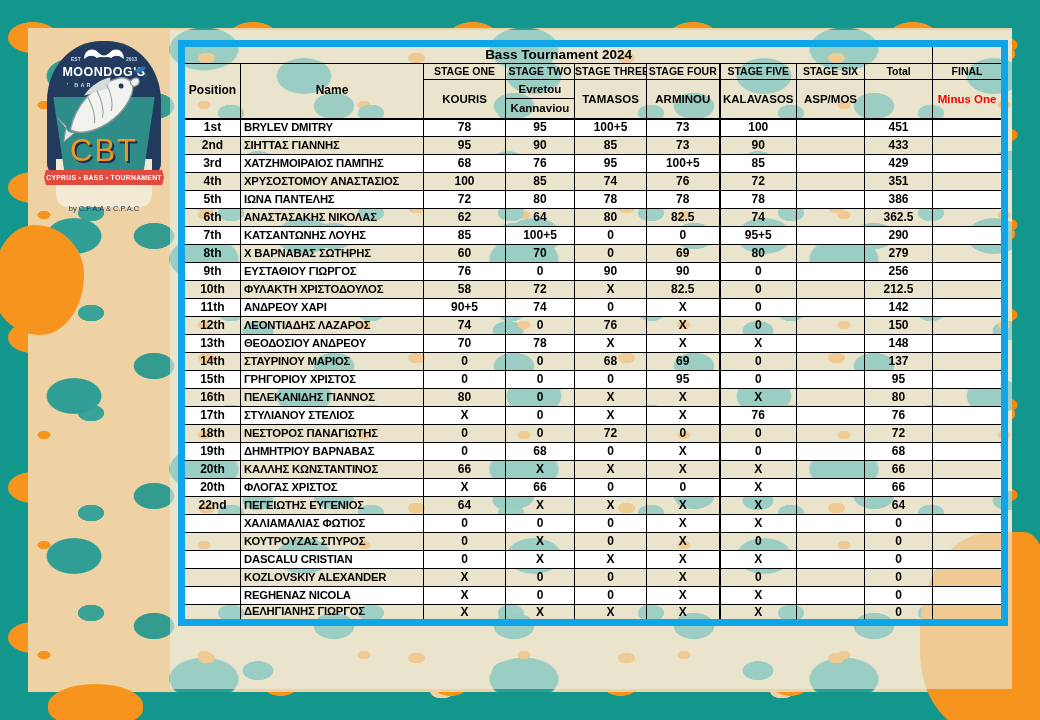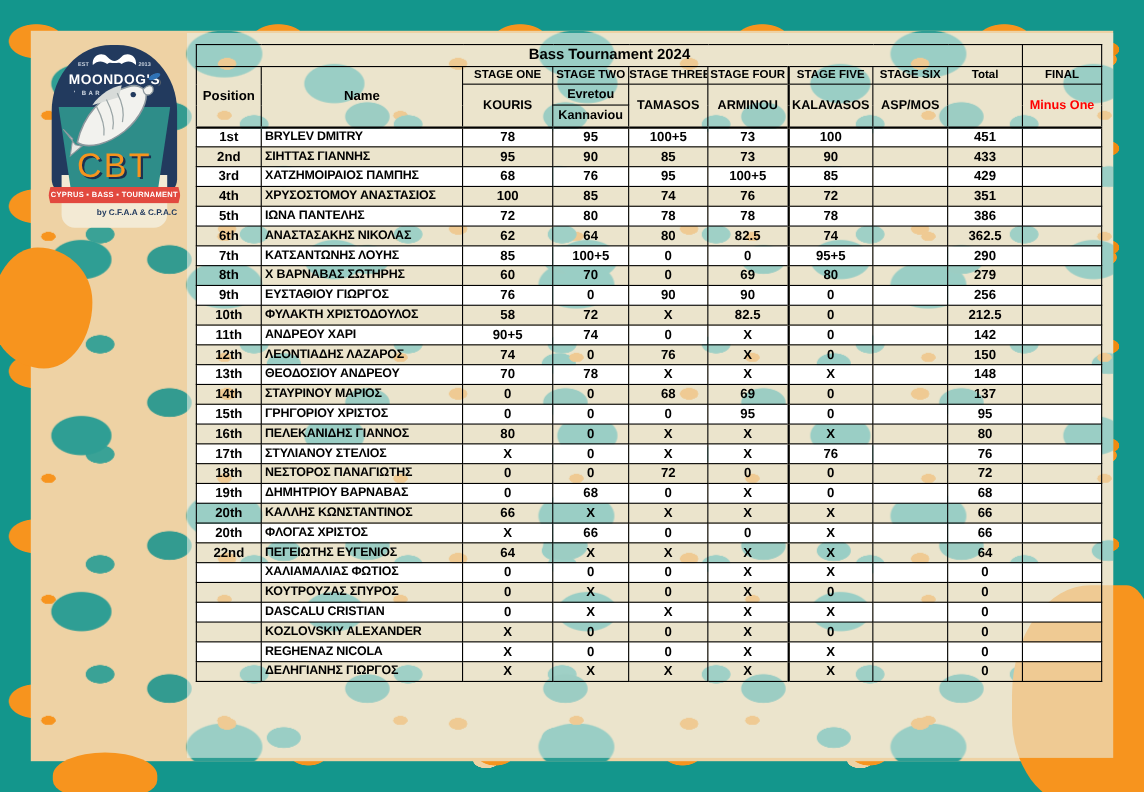--- a/index.html
+++ b/index.html
@@ -35,21 +35,21 @@
   .patch-br     { right:-10px; bottom:-12px; width:130px; height:200px; border-radius:55% 20% 10% 45% / 50% 30% 10% 40%; }
   .patch-bottom { left:48px; bottom:-6px; width:95px; height:42px; border-radius:50% 50% 40% 40%; }
 
   
   .panel { position:absolute; left:170px; top:30px; width:842px; height:659px;
     background:rgba(233,242,233,0.58); }
 
   
   table.results { position:absolute; left:8px; top:10px; border-collapse:collapse;
     table-layout:fixed; width:823px; color:#000; font-weight:bold; }
-  table.results { border:1px solid #0ea5e9; }
+  table.results { border:7px solid #0ea5e9; }
   table.results td { border:1.5px solid #000; text-align:center; padding:0;
     white-space:nowrap; overflow:hidden; line-height:1.05; }
   .tr-title td   { height:20px; font-size:13.5px; border-bottom:2.5px solid #000; }
   .tr-stages td  { height:16px; font-size:10.5px; }
   .tr-venue1 td  { height:19px; font-size:11.5px; }
   .tr-venue2 td  { height:20px; font-size:11.5px; }
   td.hdr-big     { font-size:12px; }
   tbody td       { height:18px; font-size:12px; }
   tbody td.name  { text-align:left; padding-left:3px; font-size:11.3px; letter-spacing:-0.2px; }
   tbody tr:nth-child(odd) { background:#fff; }
@@ -73,22 +73,22 @@
   .bargrill { position:absolute; top:41px; width:100%; text-align:center; color:#cfd8e3;
     font-size:5.5px; font-weight:bold; letter-spacing:2.2px; }
   .fish { position:absolute; left:8px; top:26px; width:98px; height:76px; transform:rotate(-6deg); }
   .cbt { position:absolute; top:92px; width:100%; text-align:center; color:#f7941e;
     font-size:31px; font-weight:normal; letter-spacing:2px;
     text-shadow:2px 2px 0 #1c3050; }
   .ribbon { position:absolute; left:-3px; top:129px; width:120px; height:15px;
     background:#e2493f; clip-path:polygon(1.5% 0,98.5% 0,100% 50%,98.5% 100%,1.5% 100%,0 50%);
     color:#fff; font-size:6.8px; font-weight:bold; letter-spacing:0.3px;
     line-height:15px; text-align:center; }
-  .byline { position:absolute; top:147px; width:100%; text-align:right;
-    color:#223a5e; font-size:7.5px; font-weight:bold; }
+  .byline { position:absolute; top:163px; width:100%; text-align:center;
+    color:#223a5e; font-size:7.5px; font-weight:normal; }
 </style>
 </head>
 <body>
 
 <div class="bg-frame"></div>
 <div class="bg-inner"></div>
 <div class="patch patch-left"></div>
 <div class="patch patch-br"></div>
 <div class="patch patch-bottom"></div>
 

